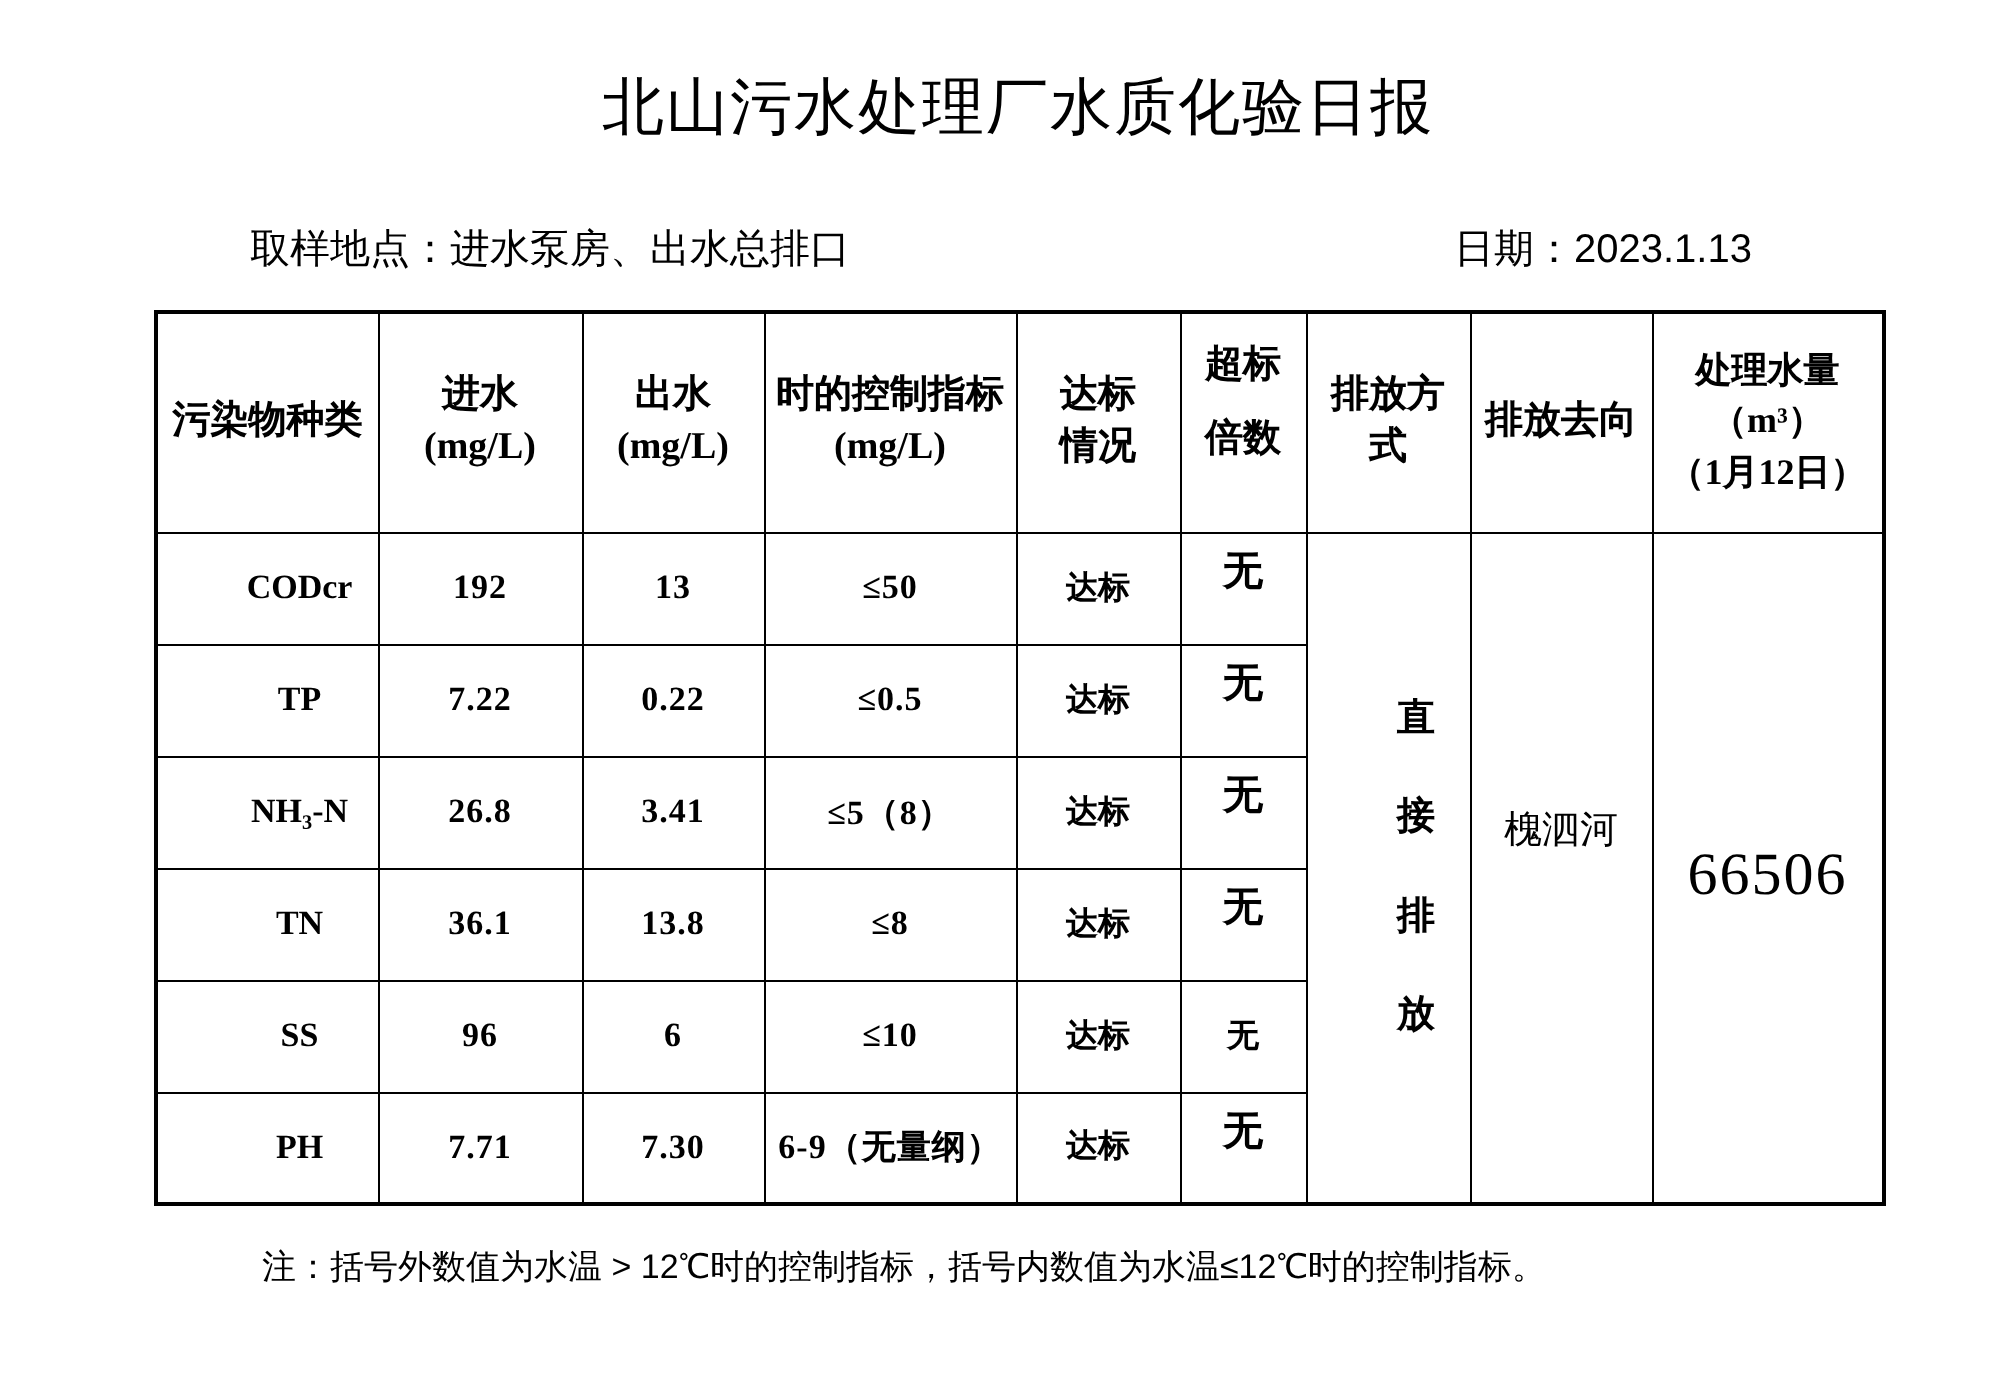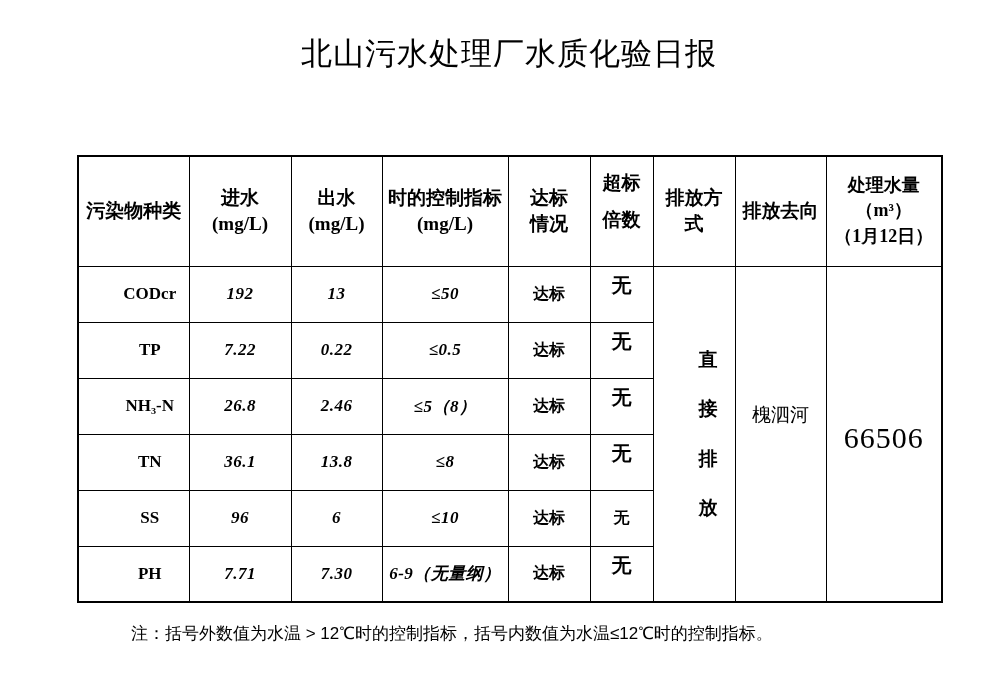--- a/index.html
+++ b/index.html
@@ -38,21 +38,21 @@
   .report-table tbody tr { height: 56px; }
 
   .report-table th {
     font-size: 19px; font-weight: 700;
     line-height: 1.4; white-space: pre-line;
   }
   th.shift-up { vertical-align: top; padding-top: 7px; line-height: 1.95; }
   th.vol-head { font-size: 18px; line-height: 1.42; }
 
   td.c-name  { font-size: 17px; font-weight: 700; padding-left: 32px; }
-  td.c-val   { font-size: 17px; font-weight: 700; letter-spacing: 0.5px; font-style: italic; }
+  td.c-val   { font-size: 17px; font-weight: 700; letter-spacing: 0.5px; }
   td.c-status{ font-size: 16px; font-weight: 700; }
   td.c-exceed{ font-size: 20px; font-weight: 700; }
   td.c-exceed.top { vertical-align: top; padding-top: 5px; }
   td.c-exceed.center { font-size: 16px; vertical-align: middle; padding-top: 0; }
 
   .method-text {
     display: inline-block; white-space: pre-line;
     font-size: 19px; font-weight: 700;
     line-height: 2.6; letter-spacing: 8px; padding-left: 8px; margin-left: 28px;
   }
@@ -73,20 +73,22 @@
   }
 </style>
 </head>
 <body>
 
 <div class="page">
 
   <h1 class="title">北山污水处理厂水质化验日报</h1>
 
   <div class="meta-row">
+    <span class="sampling">取样地点：进水泵房、出水总排口</span>
+    <span class="date">日期：2023.1.13</span>
   </div>
 
   <table class="report-table">
     <colgroup>
       <col style="width:111px">
         <col style="width:102px">
         <col style="width:91px">
       <col style="width:126px">
         <col style="width:82px">
         <col style="width:63px">
@@ -132,21 +134,21 @@
         <td class="c-name">TP</td>
         <td class="c-val">7.22</td>
         <td class="c-val">0.22</td>
         <td class="c-val">≤0.5</td>
         <td class="c-status">达标</td>
         <td class="c-exceed top">无</td>
       </tr>
       <tr>
         <td class="c-name">NH₃-N</td>
         <td class="c-val">26.8</td>
-        <td class="c-val">2.46</td>
+        <td class="c-val">3.41</td>
         <td class="c-val">≤5（8）</td>
         <td class="c-status">达标</td>
         <td class="c-exceed top">无</td>
       </tr>
       <tr>
         <td class="c-name">TN</td>
         <td class="c-val">36.1</td>
         <td class="c-val">13.8</td>
         <td class="c-val">≤8</td>
         <td class="c-status">达标</td>

